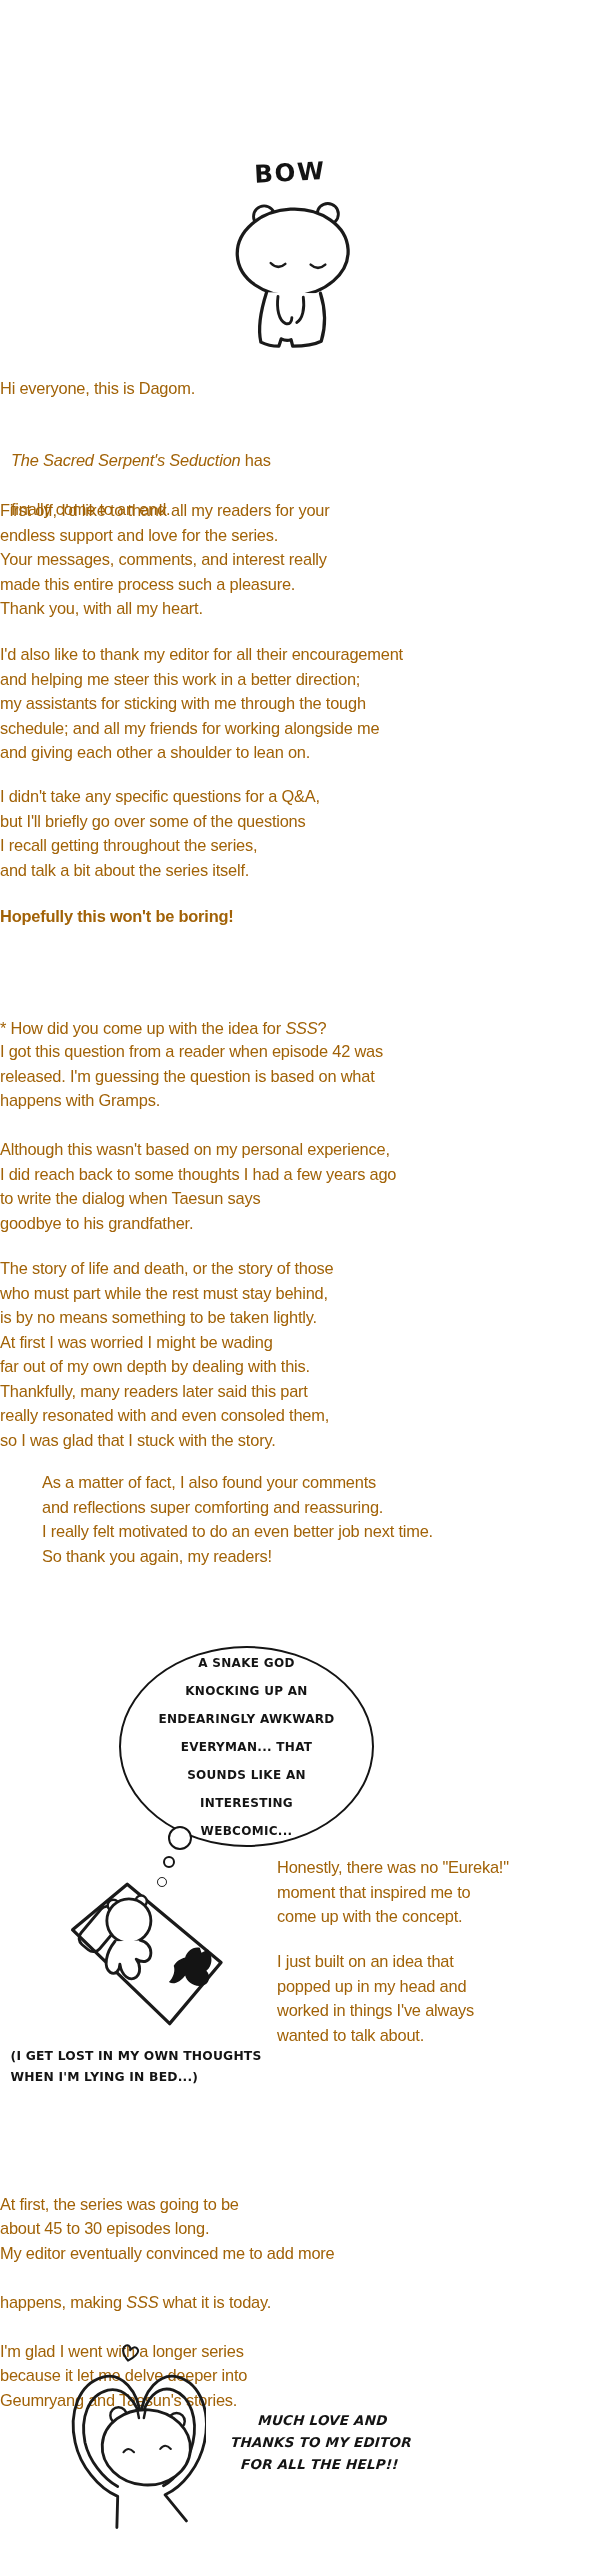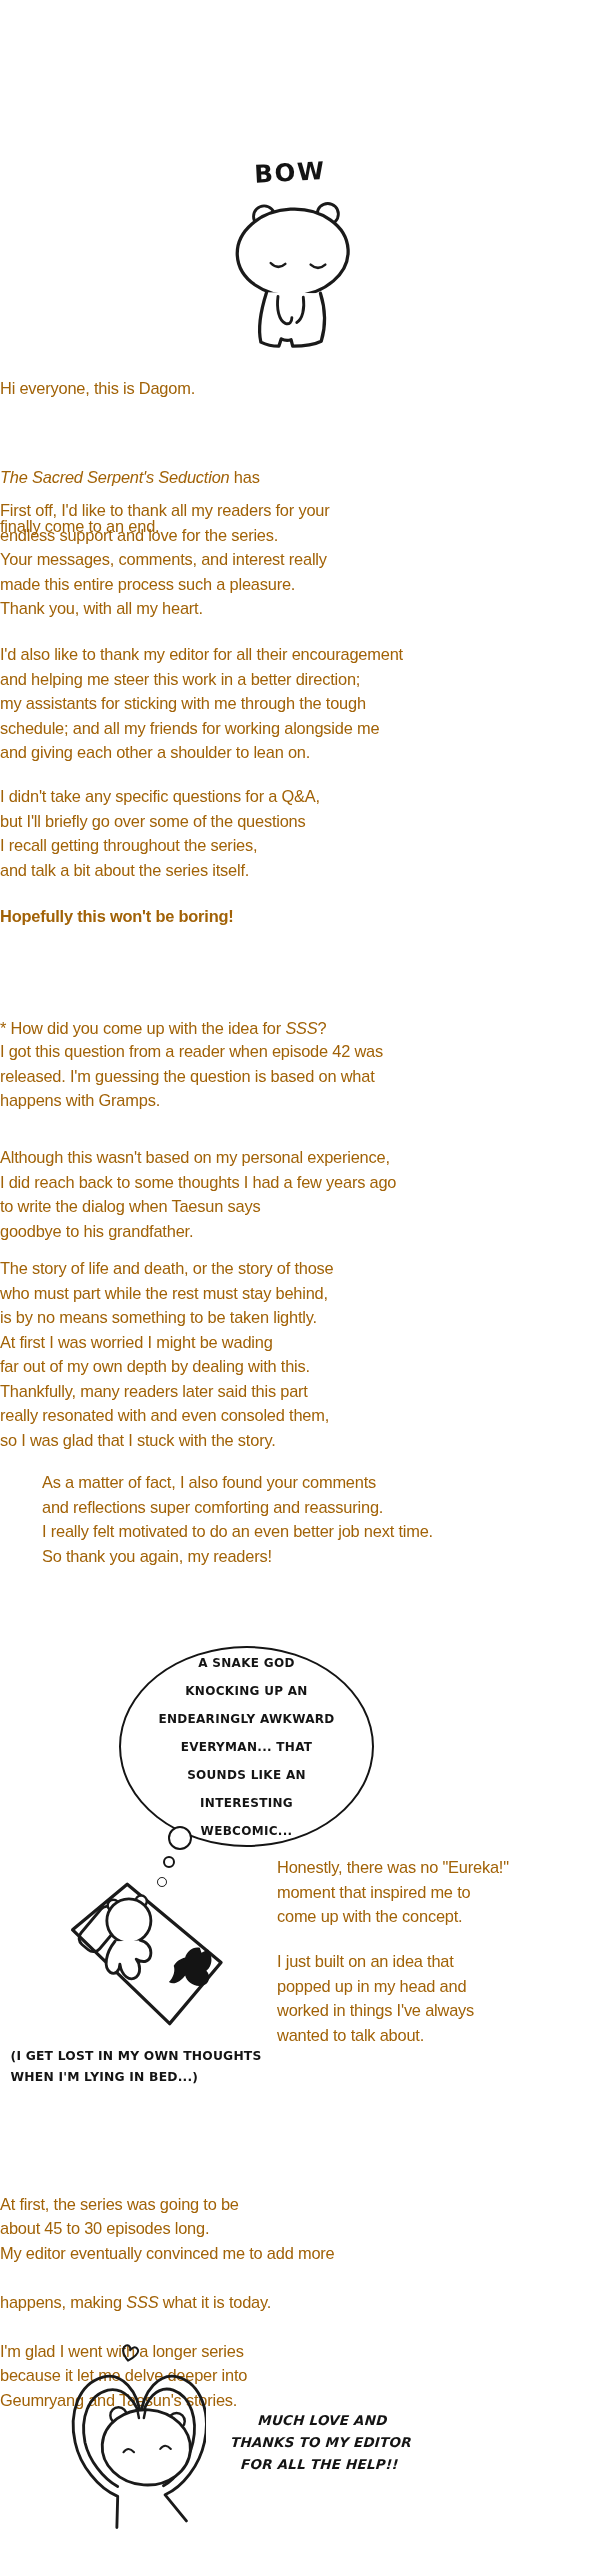--- a/index.html
+++ b/index.html
@@ -46,21 +46,21 @@
       <path d="M 46,76 q 9,9 18,1" stroke-width="3"></path>
       <path d="M 95,78 q 9,8 18,0" stroke-width="3"></path>
       <path d="M 41,112 C 34,134 30,156 34,173 C 42,177 50,178 56,178 L 59,169 C 63,171 68,171 71,170 L 73,178 C 87,178 100,176 108,172 C 114,152 113,132 107,113" stroke-width="4" fill="#ffffff"></path>
       <path d="M 55,117 C 53,132 56,146 64,150 C 69,152 72,148 72,143" stroke-width="3.5"></path>
       <path d="M 86,118 C 88,132 85,145 78,149" stroke-width="3.5"></path>
     </svg>
   </div>
 
   <div class="para col" style="top:376px;">Hi everyone, this is Dagom.</div>
 
-  <div class="para col" style="top:440px;">
+  <div class="para col" style="top:423px;padding-left:11px;">
     <div><span class="it">The Sacred Serpent's Seduction</span><span> has</span></div>
     <div>finally come to an end.</div>
   </div>
 
   <div class="para col" style="top:498px;">First off, I'd like to thank all my readers for your
 endless support and love for the series.
 Your messages, comments, and interest really
 made this entire process such a pleasure.
 Thank you, with all my heart.</div>
   <div class="para col" style="top:642px;">I'd also like to thank my editor for all their encouragement
@@ -73,21 +73,21 @@
 I recall getting throughout the series,
 and talk a bit about the series itself.</div>
   <div class="para col" style="top:904px;font-weight:bold;">Hopefully this won't be boring!</div>
 
   <div class="para col" style="top:991px;">
     <span>* How did you come up with the idea for </span><span class="it">SSS</span><span>?</span>
   </div>
   <div class="para col" style="top:1039px;">I got this question from a reader when episode 42 was
 released. I'm guessing the question is based on what
 happens with Gramps.</div>
-  <div class="para col" style="top:1137px;margin-top:8px;">Although this wasn't based on my personal experience,
+  <div class="para col" style="top:1137px;">Although this wasn't based on my personal experience,
 I did reach back to some thoughts I had a few years ago
 to write the dialog when Taesun says
 goodbye to his grandfather.</div>
   <div class="para col" style="top:1256px;">The story of life and death, or the story of those
 who must part while the rest must stay behind,
 is by no means something to be taken lightly.
 At first I was worried I might be wading
 far out of my own depth by dealing with this.
 Thankfully, many readers later said this part
 really resonated with and even consoled them,

